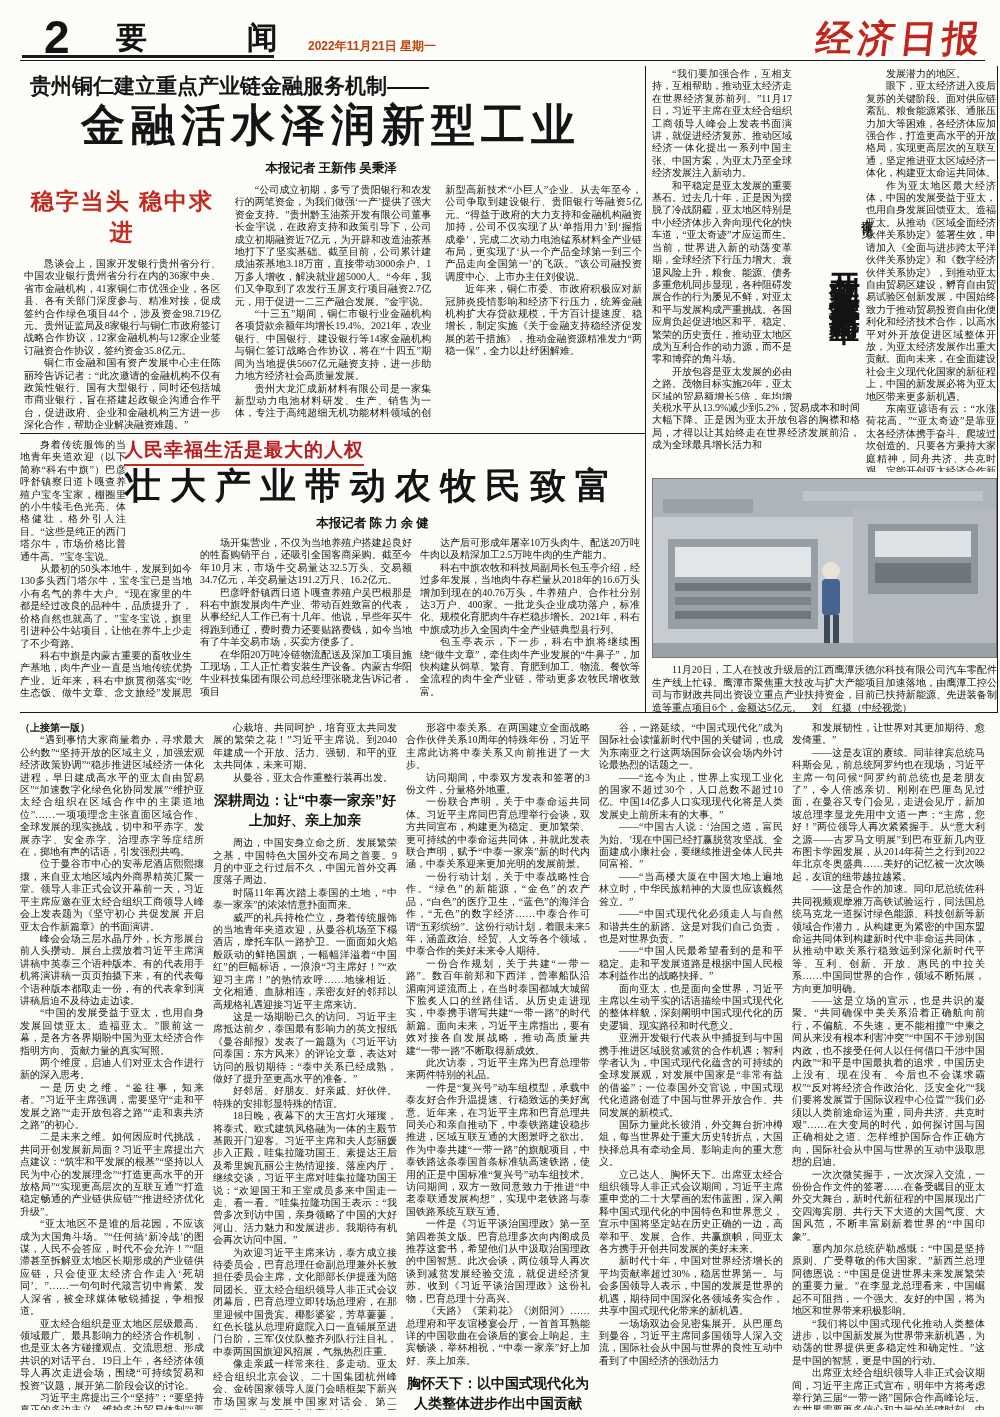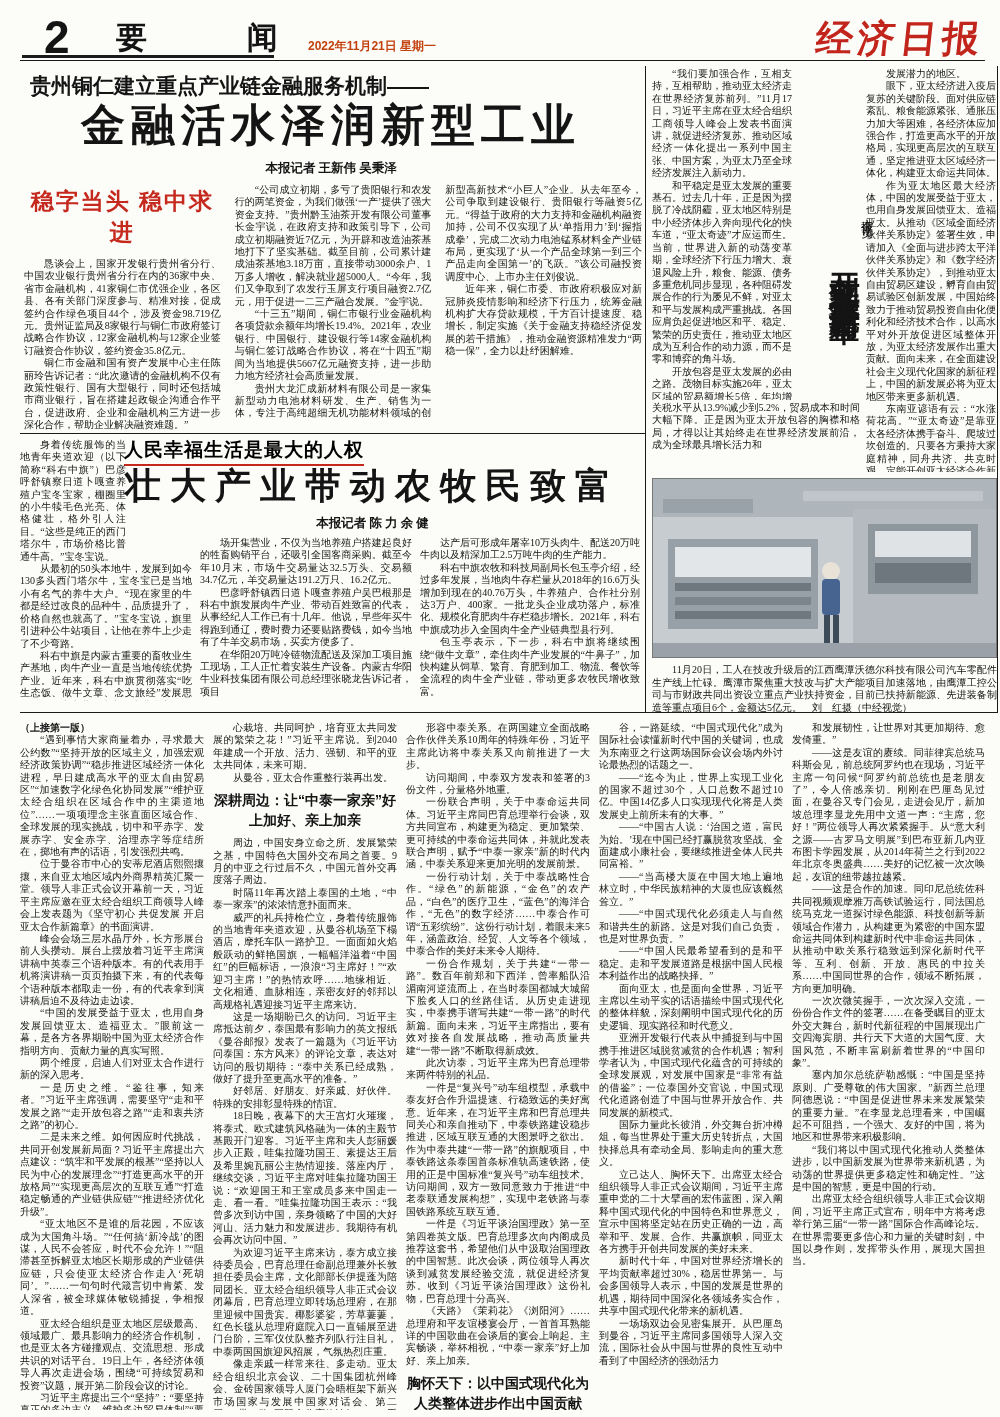--- a/index.html
+++ b/index.html
@@ -26,21 +26,21 @@
            letter-spacing:6px;text-align:center;line-height:1.15;}
   .byline{font-size:12.5px;text-align:center;font-weight:bold;}
   .tsbody{column-count:3;column-gap:14px;height:248px;overflow:hidden;column-fill:auto;}
   .redbox{color:#c5281c;font-family:"Liberation Sans","DejaVu Sans",sans-serif;font-weight:bold;
           font-size:23px;text-align:center;letter-spacing:2px;margin:2px 0 10px 0;}
   
   .vtitle{writing-mode:vertical-rl;text-orientation:upright;font-family:"Liberation Sans","DejaVu Sans",sans-serif;
           font-weight:bold;font-size:31px;letter-spacing:4px;line-height:1;}
   .vauthor{writing-mode:vertical-rl;text-orientation:upright;font-size:11.5px;letter-spacing:2px;}
   
-  .eyebrow{display:inline-block;color:#000000;font-family:"Liberation Sans","DejaVu Sans",sans-serif;
+  .eyebrow{display:inline-block;color:#b91c1c;font-family:"Liberation Sans","DejaVu Sans",sans-serif;
            font-weight:bold;font-size:19px;border-bottom:2px solid #c5281c;padding-bottom:1px;letter-spacing:1px;}
   .feathead{font-weight:bold;font-size:36px;letter-spacing:9px;text-align:center;line-height:1.1;}
   .spacer{float:right;width:66px;height:100px;}
   
   .photo{position:absolute;border:1px solid #777;box-sizing:border-box;background:#c9ced3;}
   .capt{font-size:10px;line-height:12.6px;text-align:justify;text-indent:2em;}
 </style>
 </head>
 <body>
 
@@ -193,19 +193,20 @@
       <p class="para">亚洲开发银行代表从中捕捉到与中国携手推进区域脱贫减贫的合作机遇；智利学者认为，中国式现代化蕴含的可持续的全球发展观，对发展中国家是“非常有益的借鉴”；一位泰国外交官说，中国式现代化道路创造了中国与世界开放合作、共同发展的新模式。</p>
       <p class="para">国际力量此长彼消，外交舞台折冲樽俎，每当世界处于重大历史转折点，大国抉择总具有牵动全局、影响走向的重大意义。</p>
       <p class="para">立己达人、胸怀天下。出席亚太经合组织领导人非正式会议期间，习近平主席重申党的二十大擘画的宏伟蓝图，深入阐释中国式现代化的中国特色和世界意义，宣示中国将坚定站在历史正确的一边，高举和平、发展、合作、共赢旗帜，同亚太各方携手开创共同发展的美好未来。</p>
       <p class="para">新时代十年，中国对世界经济增长的平均贡献率超过30%，稳居世界第一。与会多国领导人表示，中国的发展是世界的机遇，期待同中国深化各领域务实合作，共享中国式现代化带来的新机遇。</p>
       <p class="para">一场场双边会见密集展开。从巴厘岛到曼谷，习近平主席同多国领导人深入交流，国际社会从中国与世界的良性互动中看到了中国经济的强劲活力</p>
     </div>
   <div class="colbox" style="left:792px;top:722px;width:193px;height:688px;">
       <p class="para">和发展韧性，让世界对其更加期待、愈发倚重。”</p>
       <p class="para">——这是友谊的赓续。同菲律宾总统马科斯会见，前总统阿罗约也在现场，习近平主席一句问候“阿罗约前总统也是老朋友了”，令人倍感亲切。刚刚在巴厘岛见过面，在曼谷又专门会见，走进会见厅，新加坡总理李显龙先用中文道一声：“主席，您好！”两位领导人再次紧紧握手。从“意大利之源——古罗马文明展”到巴布亚新几内亚布图卡学园发展，从2014年荷兰之行到2022年北京冬奥盛典……美好的记忆被一次次唤起，友谊的纽带越拉越紧。</p>
       <p class="para">——这是合作的加速。同印尼总统佐科共同视频观摩雅万高铁试验运行，同法国总统马克龙一道探讨绿色能源、科技创新等新领域合作潜力，从构建更为紧密的中国东盟命运共同体到构建新时代中非命运共同体，从推动中欧关系行稳致远到深化新时代平等、互利、创新、开放、惠民的中拉关系……中国同世界的合作，领域不断拓展，方向更加明确。</p>
+      <p class="para">——这是立场的宣示，也是共识的凝聚。“共同确保中美关系沿着正确航向前行，不偏航、不失速，更不能相撞”“中柬之间从来没有根本利害冲突”“中国不干涉别国内政，也不接受任何人以任何借口干涉中国内政”“和平是中国最执着的追求，中国历史上没有、现在没有、今后也不会谋求霸权”“反对将经济合作政治化、泛安全化”“我们要将发展置于国际议程中心位置”“我们必须以人类前途命运为重，同舟共济、共克时艰”……在大变局的时代，如何探讨国与国正确相处之道、怎样维护国际合作正确方向，国际社会从中国与世界的互动中汲取思想的启迪。</p>
       <p class="para">一次次微笑握手，一次次深入交流，一份份合作文件的签署……在备受瞩目的亚太外交大舞台，新时代新征程的中国展现出广交四海宾朋、共行天下大道的大国气度、大国风范，不断丰富刷新着世界的“中国印象”。</p>
       <p class="para">塞内加尔总统萨勒感慨：“中国是坚持原则、广受尊敬的伟大国家。”新西兰总理阿德恩说：“中国是促进世界未来发展繁荣的重要力量。”在李显龙总理看来，中国崛起不可阻挡，一个强大、友好的中国，将为地区和世界带来积极影响。</p>
       <p class="para">“我们将以中国式现代化推动人类整体进步，以中国新发展为世界带来新机遇，为动荡的世界提供更多稳定性和确定性。”这是中国的智慧，更是中国的行动。</p>
       <p class="para">出席亚太经合组织领导人非正式会议期间，习近平主席正式宣布，明年中方将考虑举行第三届“一带一路”国际合作高峰论坛。在世界需要更多信心和力量的关键时刻，中国以身作则，发挥带头作用，展现大国担当。</p>
     </div>
 
 </div>
 
 </body></html>

